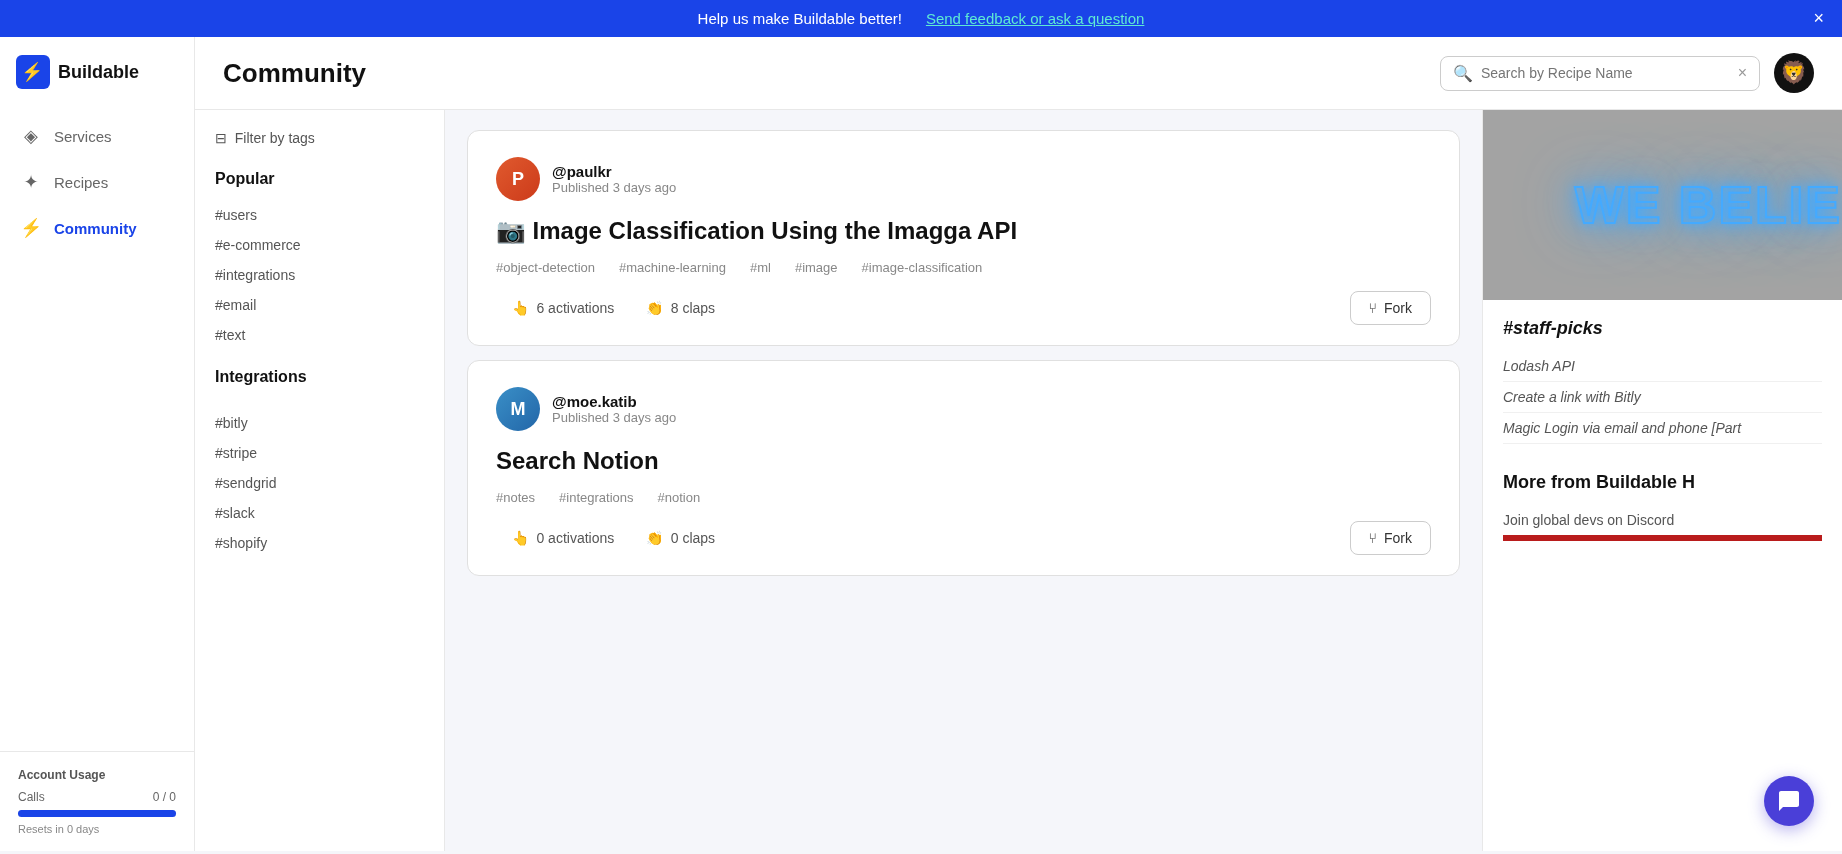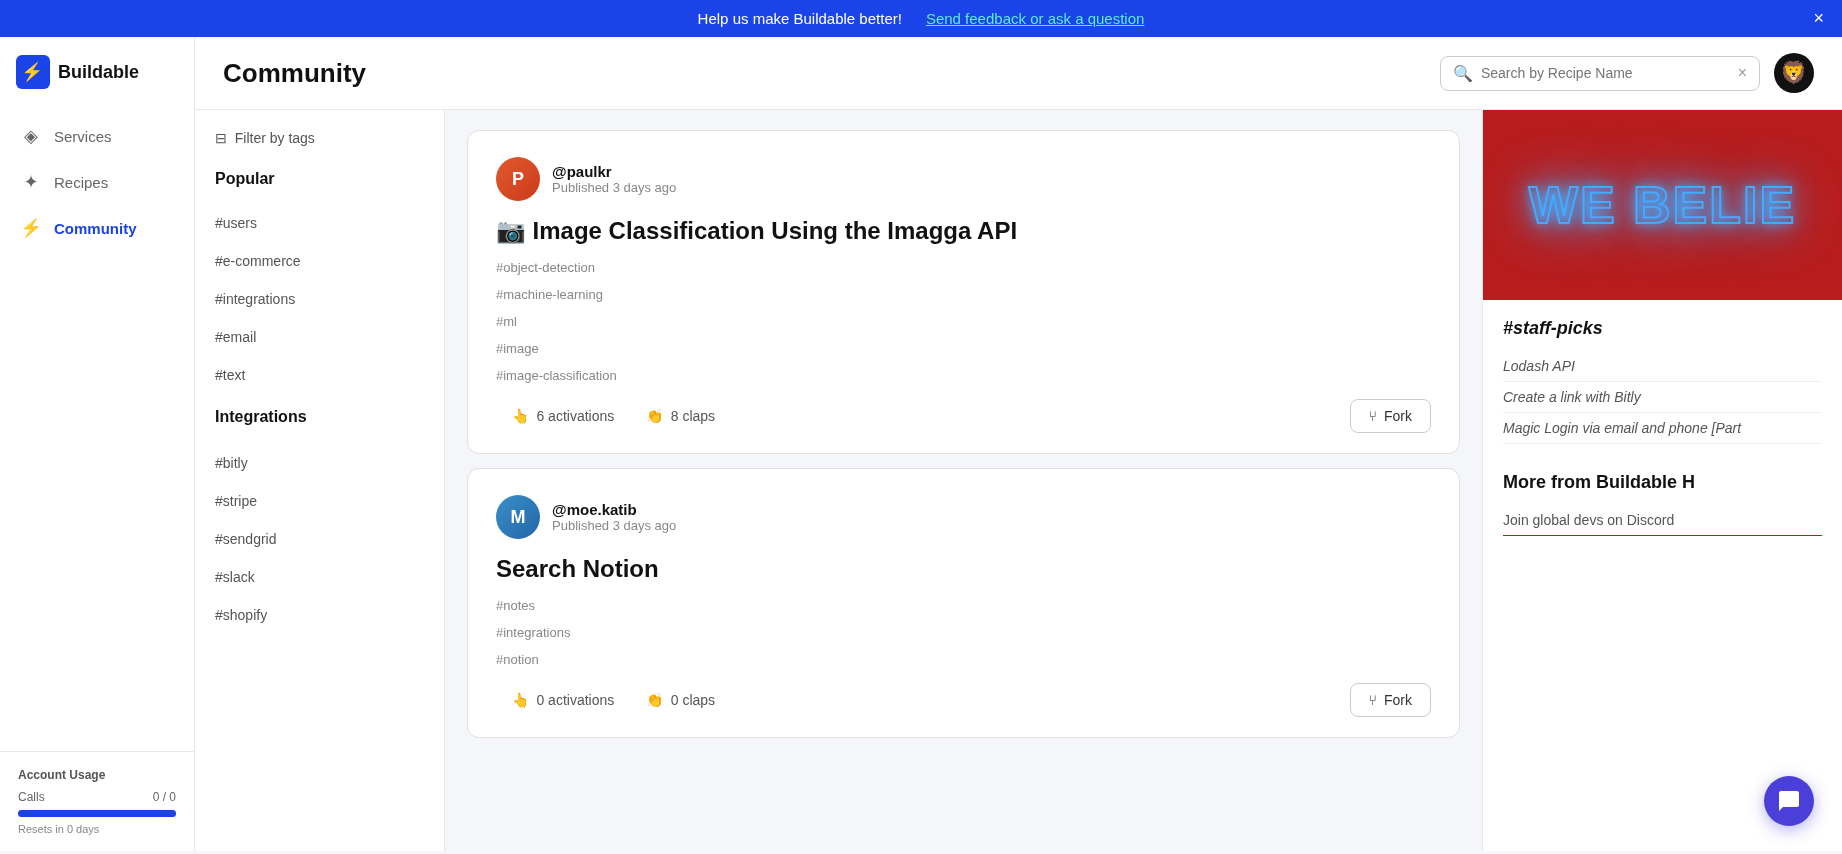--- a/index.html
+++ b/index.html
@@ -154,21 +154,20 @@
       cursor: pointer;
     }
     .section-title { font-size: 16px; font-weight: 700; color: #111; padding: 8px 20px 12px 20px; }
     .tag-item {
       display: block;
       padding: 7px 20px;
       font-size: 14px;
       color: #555;
       cursor: pointer;
       text-decoration: none;
-      margin-top: 8px;
     }
     .section-divider { margin: 10px 0; }
 
     
     .feed-area {
       flex: 1;
       overflow-y: auto;
       padding: 20px 22px;
       display: flex;
       flex-direction: column;
@@ -188,21 +187,21 @@
       height: 44px;
       border-radius: 50%;
       overflow: hidden;
       flex-shrink: 0;
     }
     .avatar-circle.paulkr { background: linear-gradient(135deg, #e05a2e, #cc3a1a); display: flex; align-items: center; justify-content: center; color: white; font-size: 18px; font-weight: bold; }
     .avatar-circle.moekatib { background: linear-gradient(135deg, #3a8fc7, #2266a8); display: flex; align-items: center; justify-content: center; color: white; font-size: 18px; font-weight: bold; }
     .author-name { font-size: 15px; font-weight: 600; color: #111; }
     .published-text { font-size: 13px; color: #888; }
     .recipe-title { font-size: 24px; font-weight: 700; color: #111; margin-bottom: 14px; line-height: 1.3; }
-    .recipe-tags { display: flex; flex-wrap: wrap; gap: 12px; margin-bottom: 16px; flex-direction: column; }
+    .recipe-tags { display: flex; flex-wrap: wrap; gap: 24px; margin-bottom: 16px; }
     .recipe-tag { font-size: 13px; color: #888; }
     .card-actions { display: flex; align-items: center; gap: 0; }
     .action-btn {
       display: flex;
       align-items: center;
       gap: 7px;
       padding: 8px 16px;
       font-size: 14px;
       color: #555;
       background: none;
@@ -230,24 +229,24 @@
       width: 360px;
       min-width: 360px;
       background: white;
       border-left: 1px solid #e8e8e8;
       overflow-y: auto;
     }
     .right-sidebar-inner { padding: 0 0 20px 0; }
     .featured-image {
       width: 100%;
       height: 190px;
-      background: #b91c1c;
-      display: flex;
-      align-items: center;
-      justify-content: center;
+      background: #a3a3a3;
+      display: flex;
+      align-items: center;
+      justify-content: flex-end;
       overflow: hidden;
     }
     .neon-text {
       font-size: 52px;
       font-weight: 900;
       color: transparent;
       -webkit-text-stroke: 2px #4af;
       text-shadow: 0 0 12px #4af, 0 0 30px #4af, 0 0 60px #4af;
       letter-spacing: 2px;
     }
@@ -261,21 +260,21 @@
       border-bottom: 1px solid #f0f0f0;
       display: block;
     }
     .more-section { padding: 18px 20px 10px 20px; }
     .more-title { font-size: 18px; font-weight: 700; color: #111; margin-bottom: 12px; }
     .more-item {
       font-size: 14px;
       color: #555;
       padding: 7px 0;
       cursor: pointer;
-      border-bottom: 1px solid #b91c1c;
+      border-bottom: 6px solid #b91c1c;
       display: block;
     }
 
     
     .chat-bubble {
       position: fixed;
       bottom: 28px;
       right: 28px;
       width: 50px;
       height: 50px;

